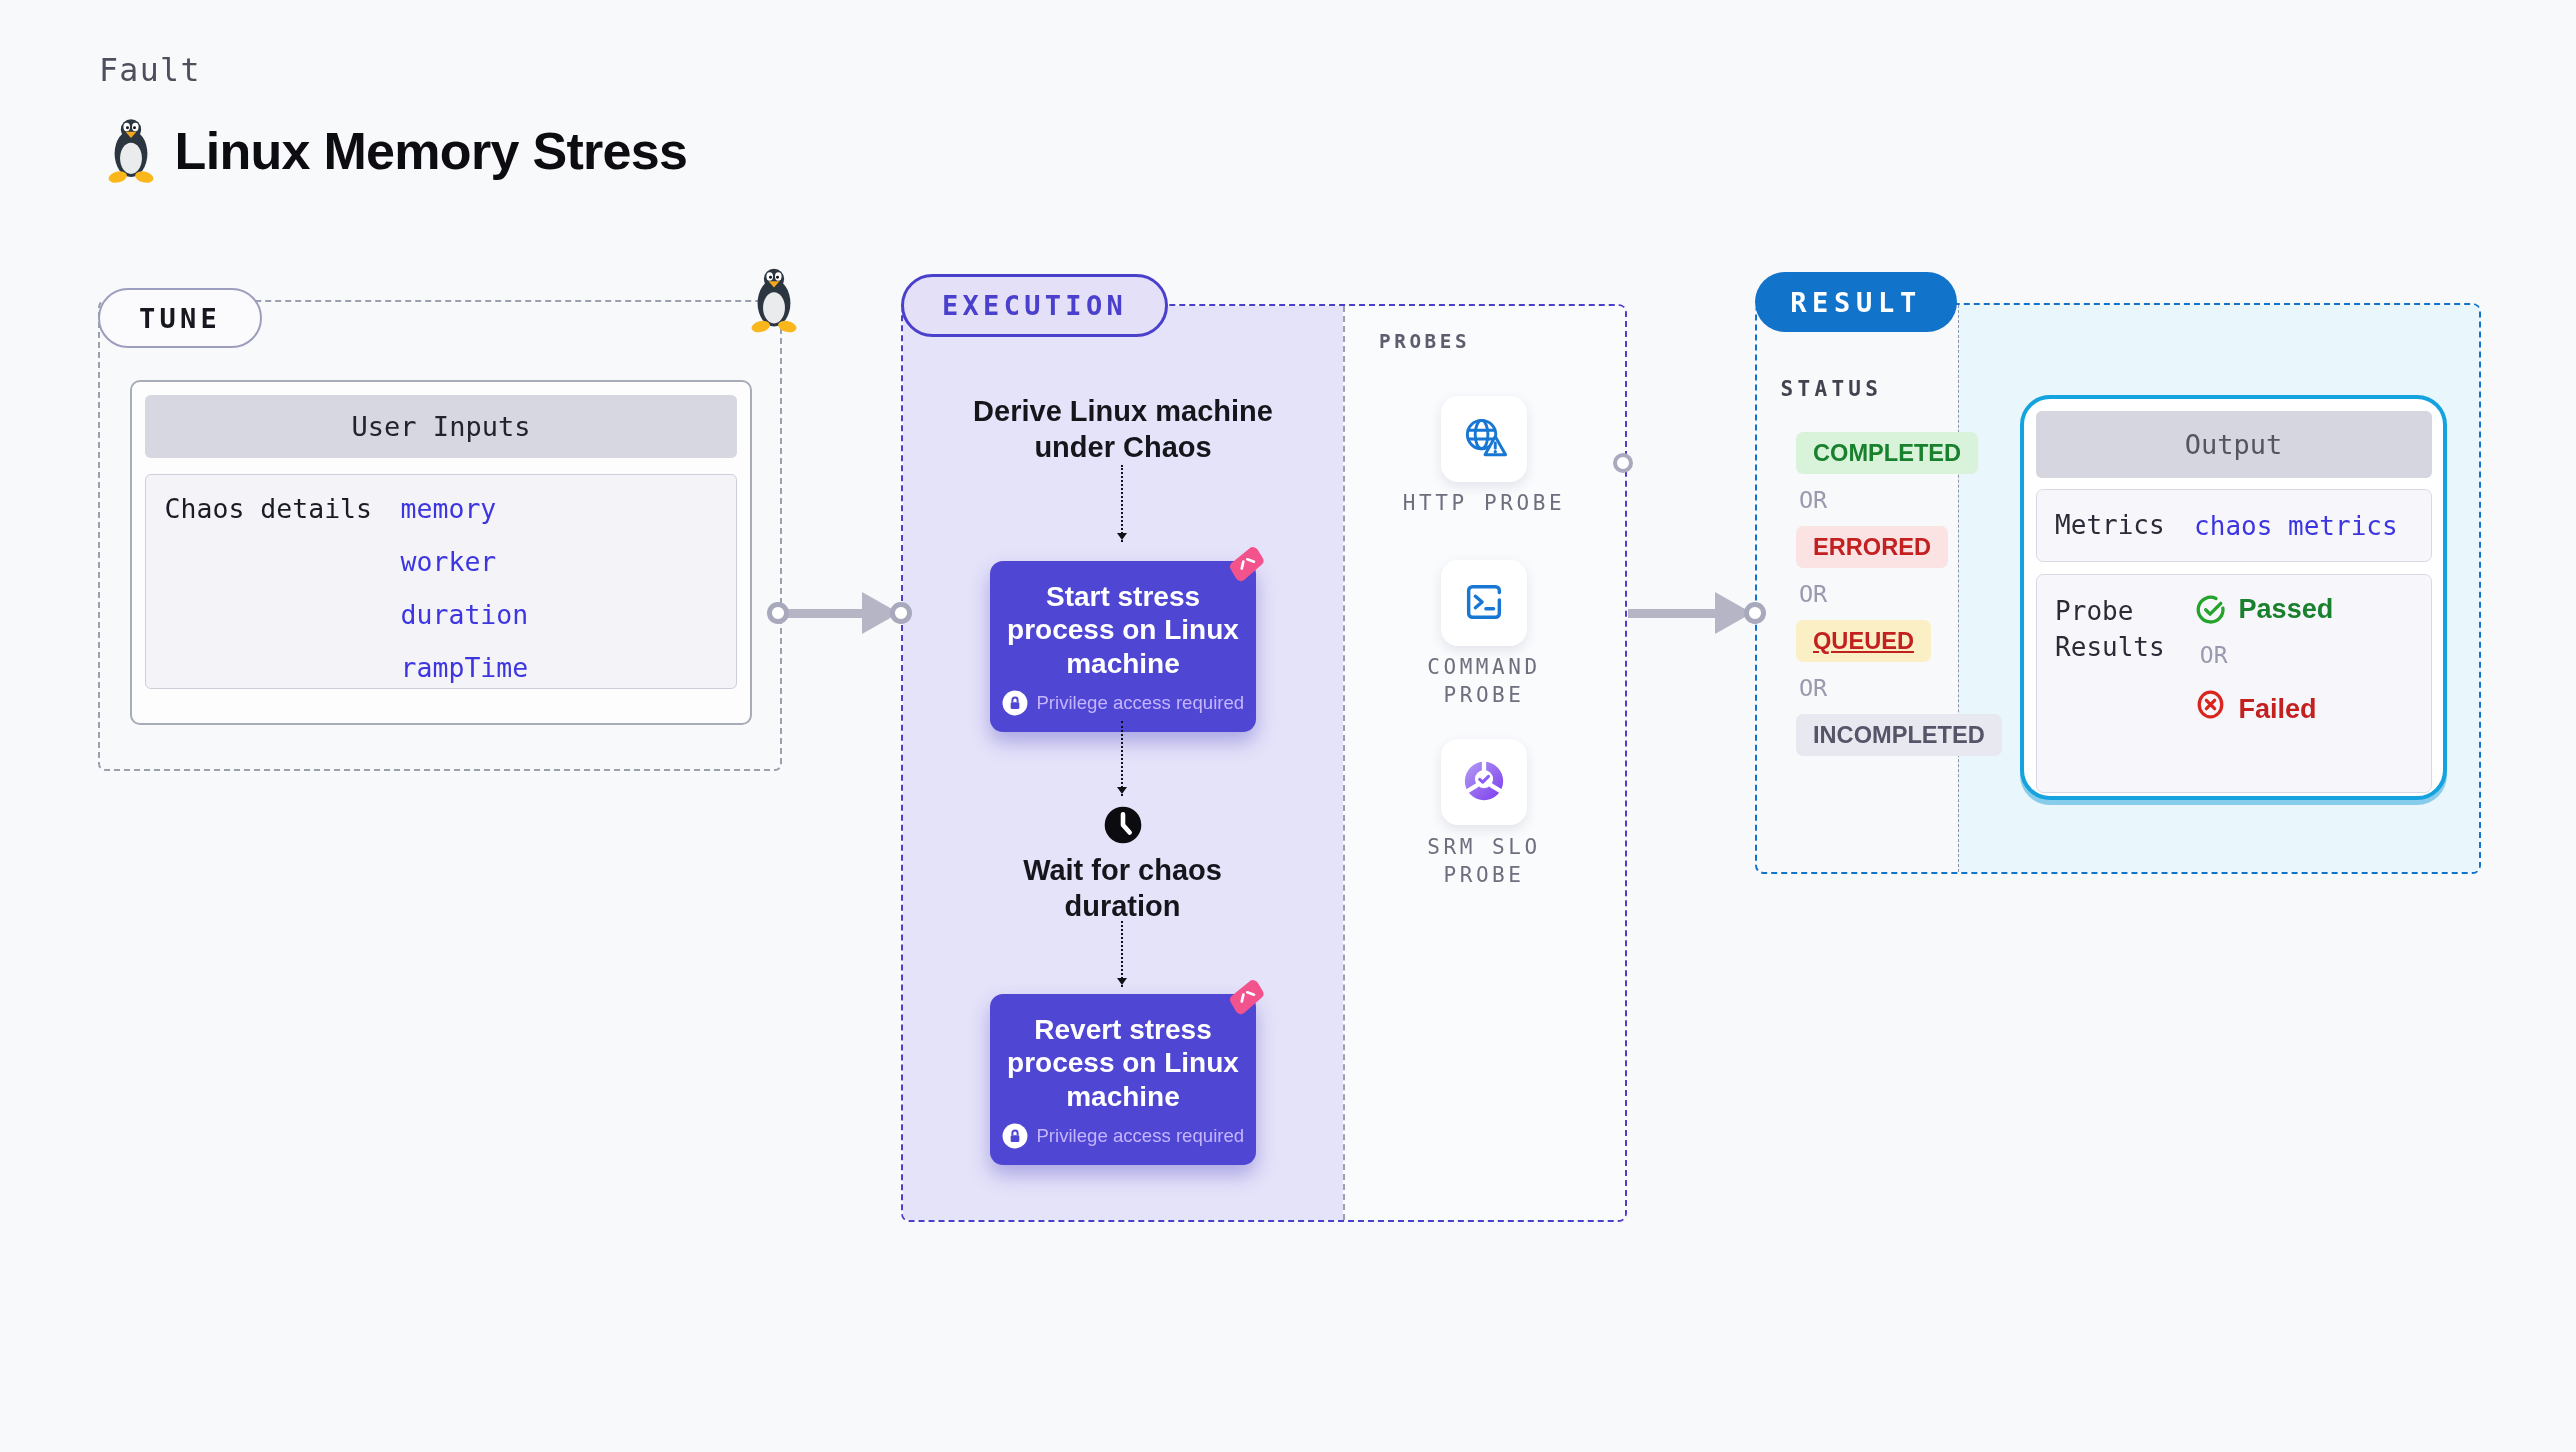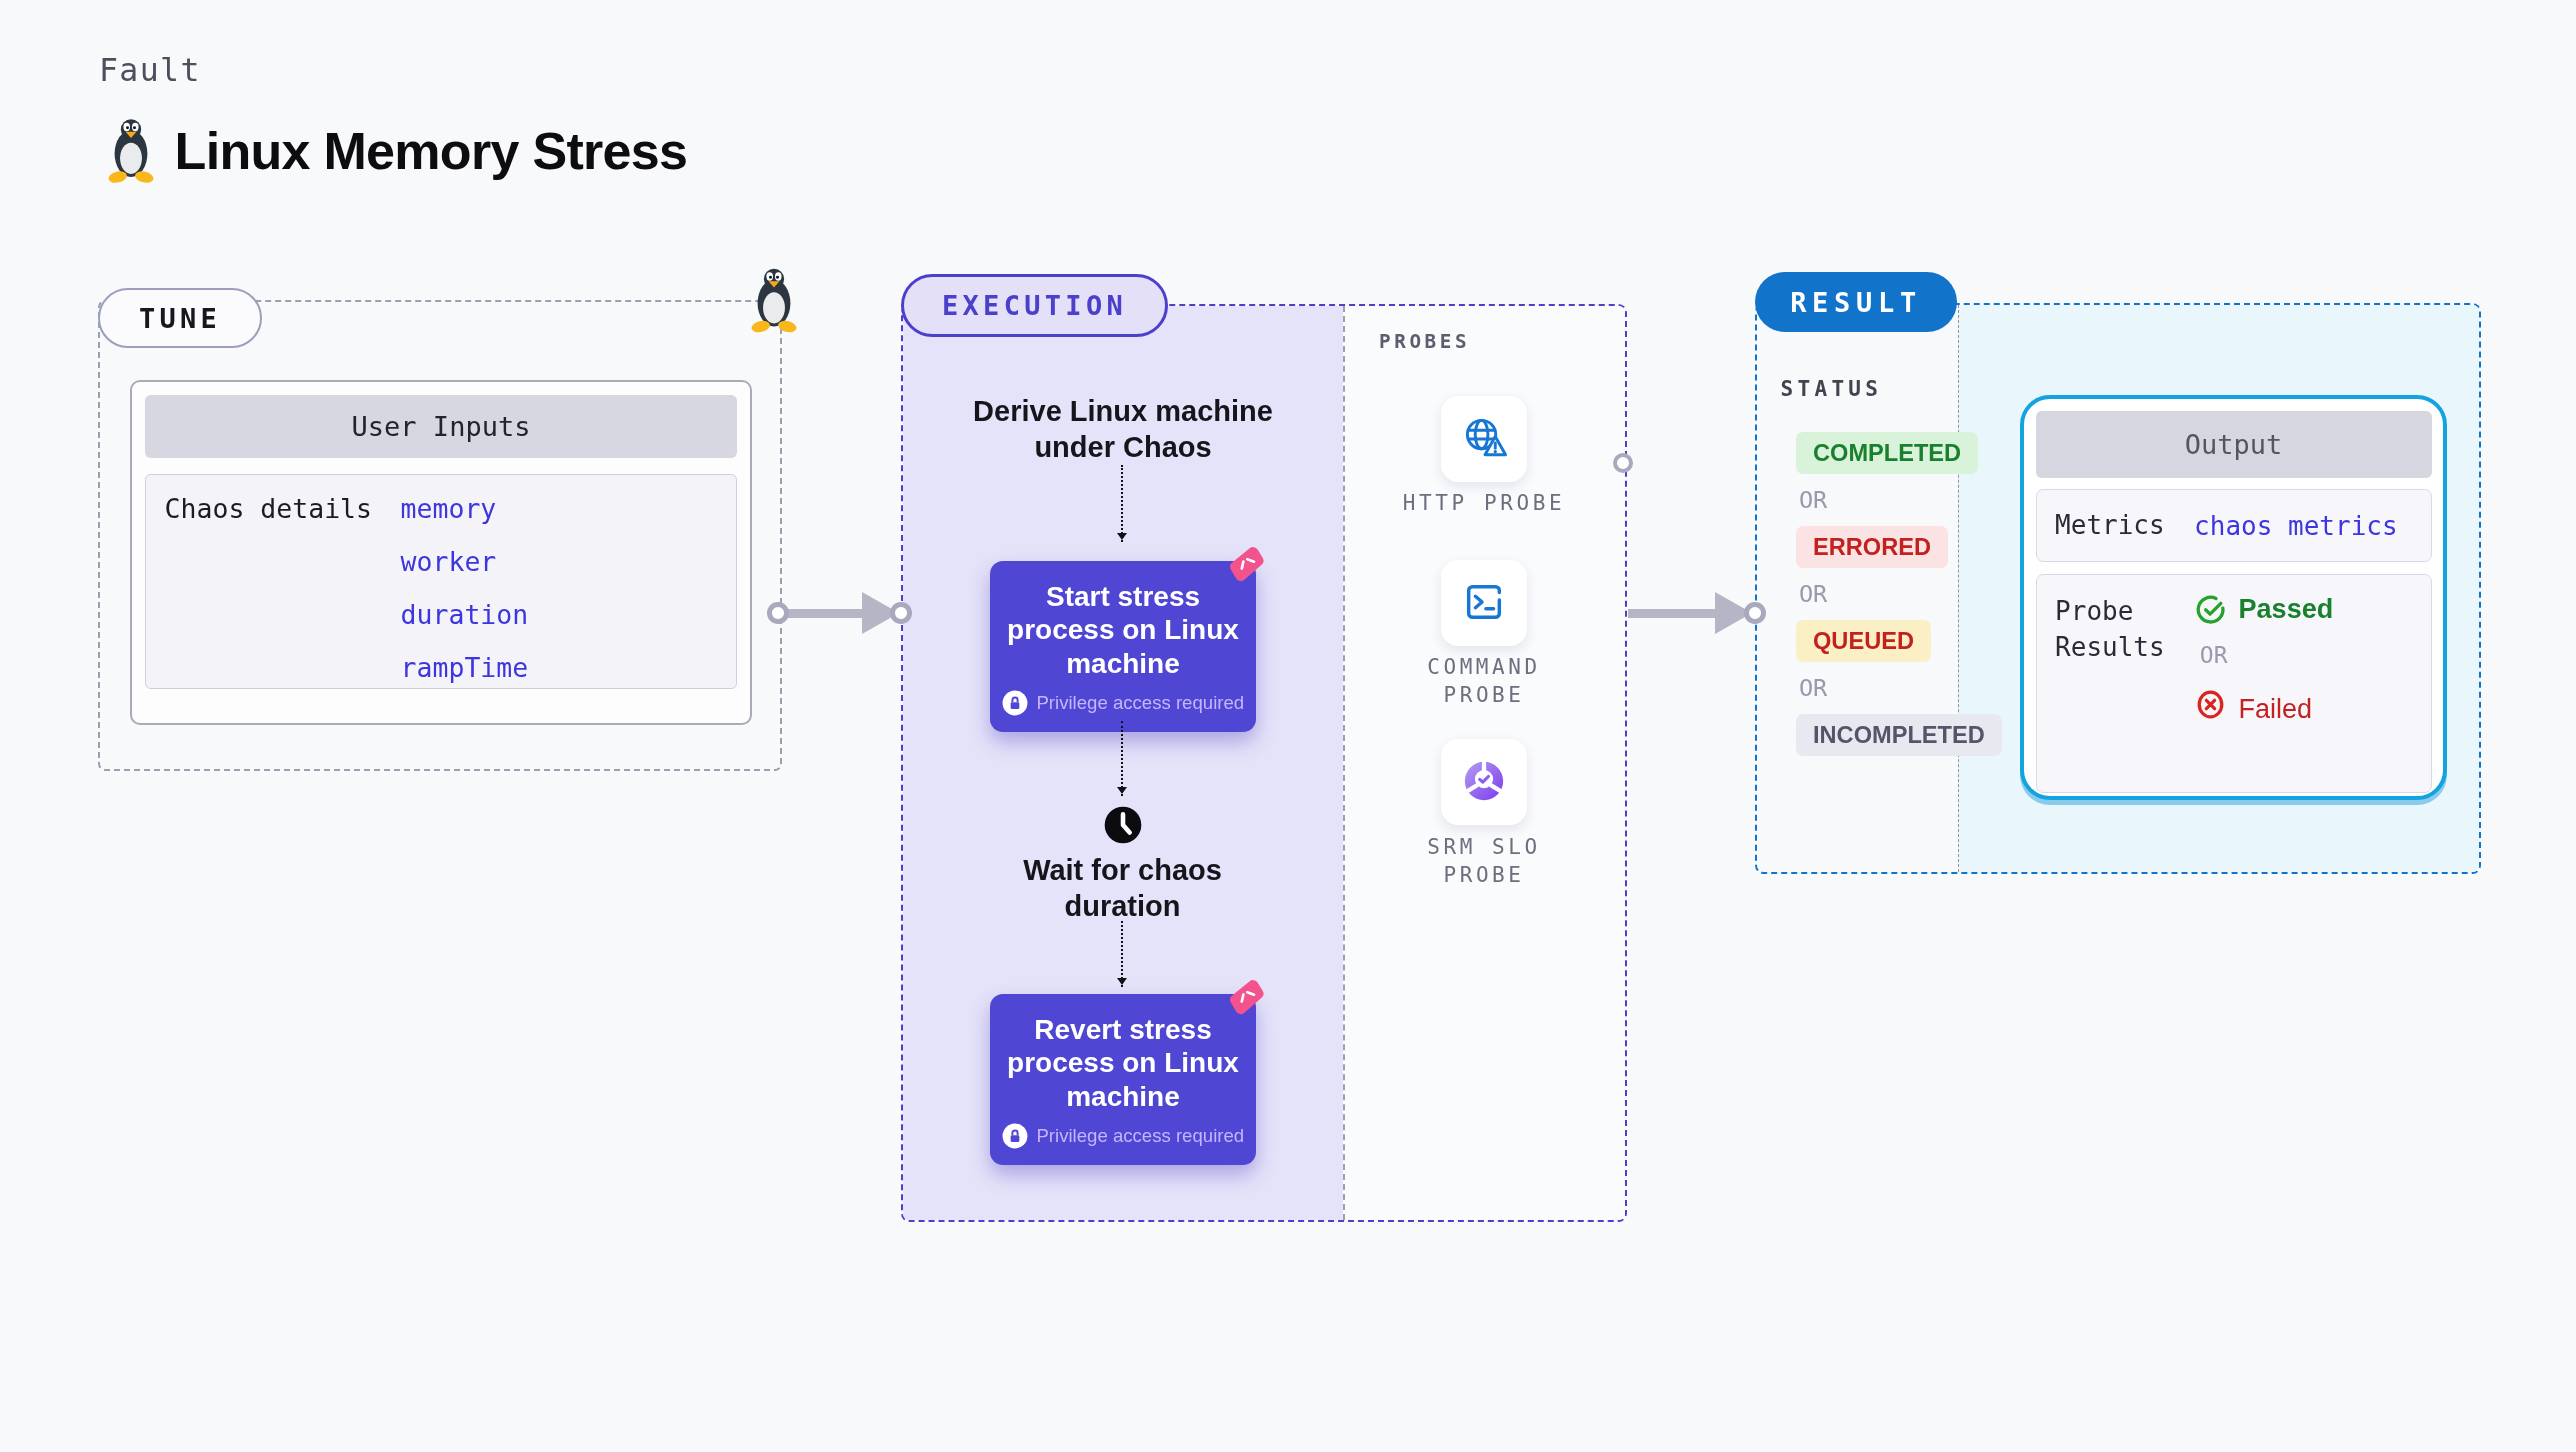--- a/index.html
+++ b/index.html
@@ -68,38 +68,38 @@
   .probe-label{position:absolute;width:172px;text-align:center;font-size:21px;letter-spacing:3.6px;
                color:#6e6e7e;line-height:1.35;font-family:"DejaVu Sans Mono",monospace;}
 
   
   .status-title{font-size:21px;font-weight:bold;letter-spacing:4.3px;color:#43434f;}
   .status-col{position:absolute;display:flex;flex-direction:column;align-items:flex-start;gap:11.5px;}
   .badge{height:42px;display:flex;align-items:center;padding:0 17px;border-radius:7.2px;
          font-size:23.6px;font-weight:bold;}
   .badge.success{background:var(--green_bg,#d9f2da);color:var(--green,#19802d);}
   .badge.error{background:var(--red_bg,#fae3e2);color:var(--red,#c32020);}
-  .badge.warning{background:var(--yellow_bg,#fbf0c5);color:var(--red,#c32a21);}
+  .badge.warning{background:var(--yellow_bg,#fbf0c5);color:var(--red,#c32a21);text-decoration:underline;}
   .badge.neutral{background:#e8e8f0;color:#555569;}
   .or{font-size:23.6px;color:#9a9aae;height:29px;display:flex;align-items:center;
       font-family:"DejaVu Sans Mono",monospace;padding-left:2.9px;}
 
   .output-card{position:absolute;background:#fff;border:4.3px solid var(--cyan,#14a3df);border-radius:30px;
                padding:11.5px;box-sizing:border-box;box-shadow:0 5px 0 rgba(17,154,215,.45);}
   .output-header{height:67px;background:#d6d6e0;border-radius:5.7px;display:flex;align-items:center;justify-content:center;
                  font-size:27px;color:#55555f;}
   .out-row{margin-top:11.5px;background:#f7f7fb;border:1.4px solid #d9d9e6;border-radius:7.2px;
            display:flex;padding:18.6px;box-sizing:border-box;}
   .out-row.metrics{height:73px;align-items:center;padding-top:0;padding-bottom:0;}
   .out-label{font-size:26px;color:#2b2b38;width:122px;flex:none;line-height:1.4;}
   .out-link{font-size:26px;color:var(--link_blue,#4340e4);text-decoration:none;margin-left:17px;}
   .pr-col{margin-left:17px;display:flex;flex-direction:column;}
   .pr-item{display:flex;align-items:center;gap:11.5px;}
   .pr-passed{font-size:27px;font-weight:bold;color:var(--green,#23a32a);}
-  .pr-failed{font-size:27px;font-weight:normal;color:var(--red,#da251f);margin-top:10px;}
+  .pr-failed{font-size:27px;font-weight:bold;color:var(--red,#da251f);margin-top:10px;}
   .pr-or{font-size:23px;color:#9a9aae;margin:15.8px 0 15.8px 5.7px;font-family:"DejaVu Sans Mono",monospace;}
 </style>
 </head>
 <body>
 
 <div class="canvas">
 
   <div class="abs eyebrow mono" style="left:99px;top:52px;">Fault</div>
 
   <div class="abs title-row" style="left:106px;top:113px;">

